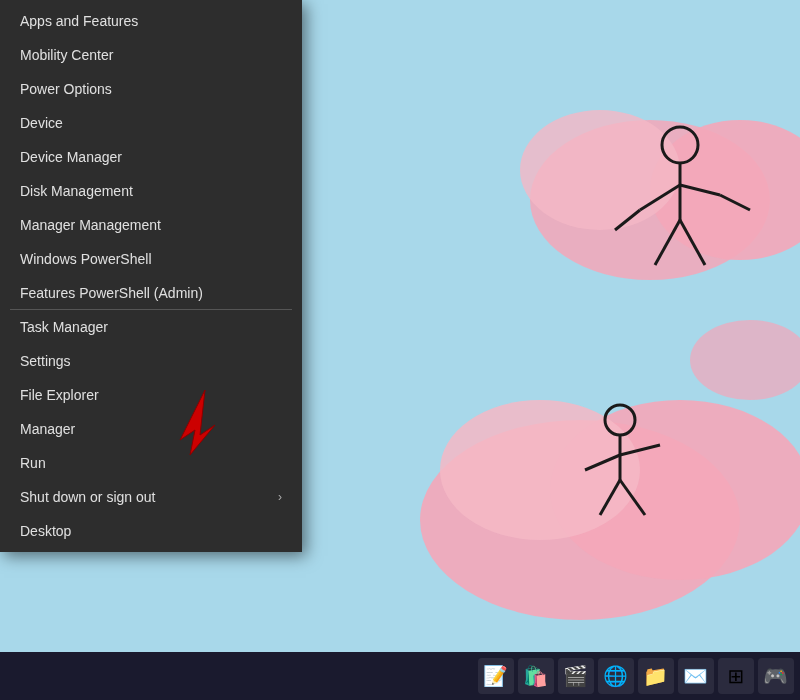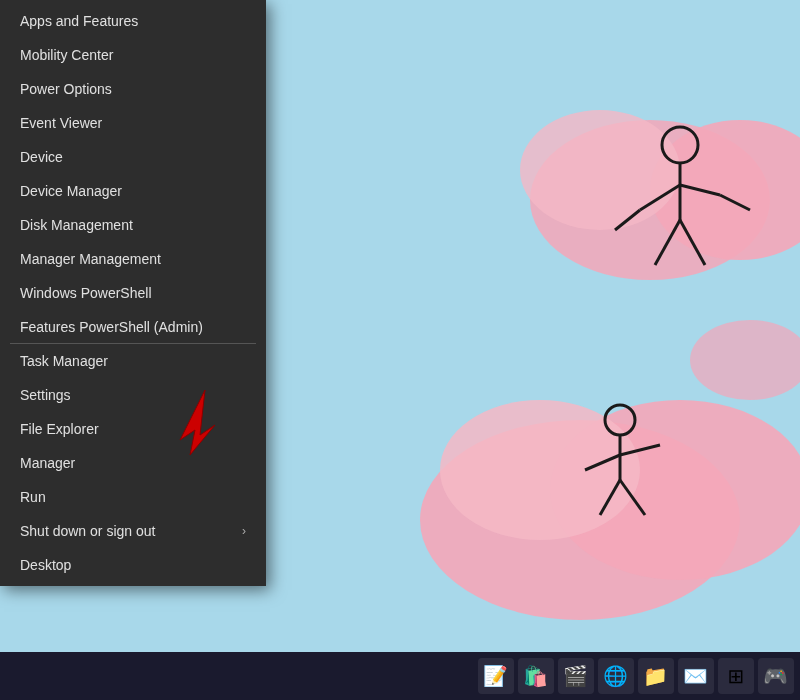--- a/index.html
+++ b/index.html
@@ -20,21 +20,21 @@
       height: 700px;
       background: #a8d8ea;
       z-index: 0;
     }
 
     
     .context-menu {
       position: absolute;
       top: 0;
       left: 0;
-      width: 266px;
+      width: 302px;
       background: #2d2d2d;
       z-index: 10;
       padding: 4px 0;
       box-shadow: 4px 4px 15px rgba(0,0,0,0.5);
     }
 
     .menu-item {
       display: flex;
       align-items: center;
       justify-content: space-between;
@@ -149,23 +149,20 @@
 
 <div class="context-menu" id="context-menu">
 <div class="menu-item">
       <span>Apps and Features</span>
     </div>
     <div class="menu-item">
       <span>Mobility Center</span>
     </div>
     <div class="menu-item">
       <span>Power Options</span>
-    </div>
-    <div class="menu-item">
-      <span>Event Viewer</span>
     </div>
     <div class="menu-item">
       <span>Device</span>
     </div>
     <div class="menu-item">
       <span>Device Manager</span>
     </div>
     <div class="menu-item">
       <span>Disk Management</span>
     </div>

